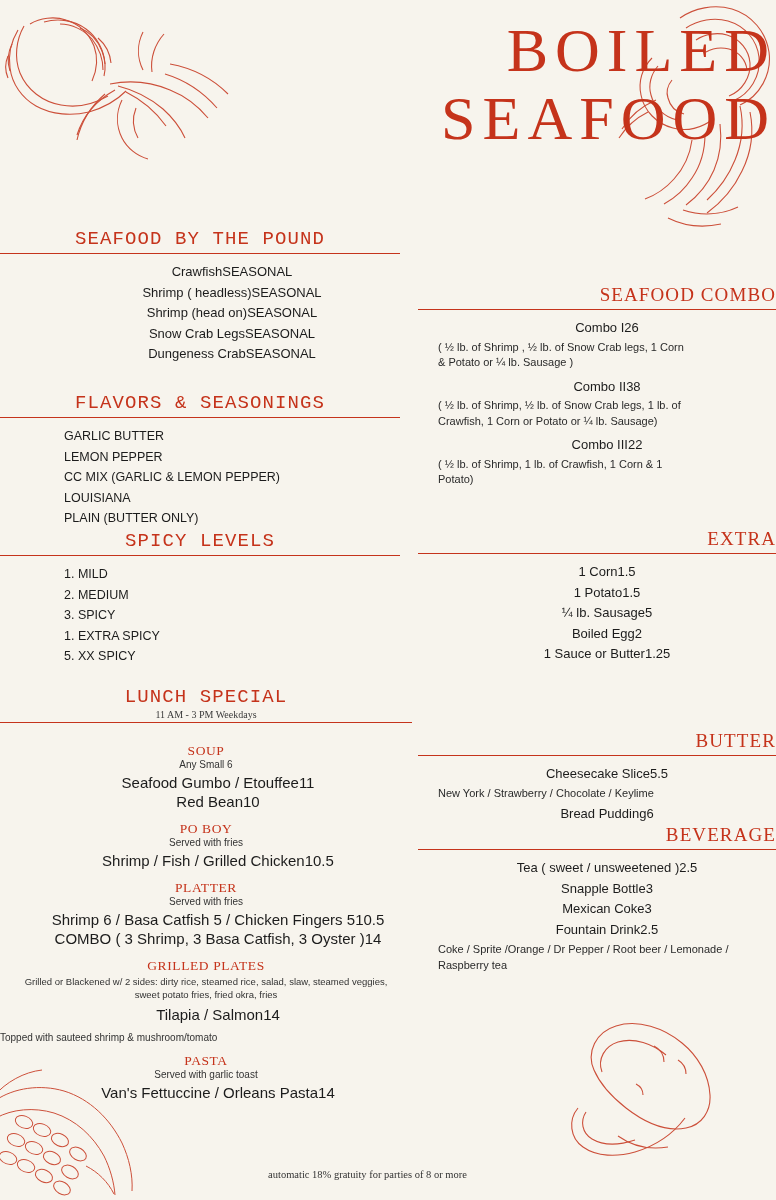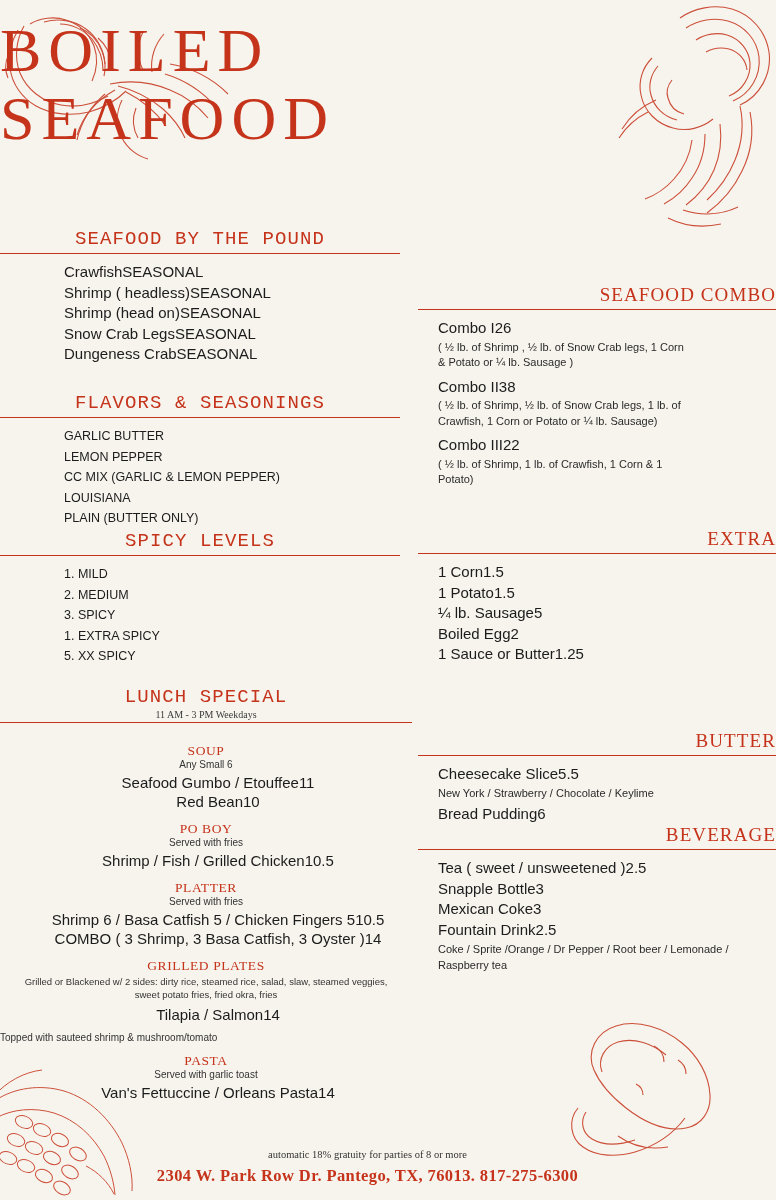--- a/index.html
+++ b/index.html
@@ -31,21 +31,21 @@
   .art-crab   { top: 0px; right: -4px; }
   .art-corn   { bottom: 0px; left: -6px; }
   .art-potato { bottom: 24px; right: 18px; }
 
   
   .title-wrap {
     position: absolute;
     top: 16px;
     left: 0;
     width: 776px;
-    text-align: left;
+    text-align: right;
   }
   .title-line {
     font-family: "Liberation Serif", serif;
     color: #c5331b;
     font-size: 62px;
     line-height: 68px;
     letter-spacing: 7px;
     font-weight: 400;
   }
 
@@ -69,23 +69,23 @@
     font-size: 10px;
     color: #3a3a3a;
     text-align: center;
     margin-top: -2px;
     margin-bottom: 6px;
   }
 
   
   .row {
     display: flex;
-    justify-content: flex-start;
+    justify-content: center;
     align-items: baseline;
-    font-size: 15px;
+    font-size: 13px;
     line-height: 20.5px;
     padding: 0 0 0 0;
   }
   .row .nm { white-space: nowrap; }
   .row .pr { white-space: nowrap; }
   .pad-l  { padding-left: 64px; }
 
   .desc {
     font-size: 11px;
     line-height: 15.5px;
@@ -446,16 +446,15 @@
       <div class="row">
         <span class="nm">Fountain Drink</span>
         <span class="pr">2.5</span>
       </div>
       <div class="desc" style="max-width:300px;margin-top:2px;">Coke / Sprite /Orange / Dr Pepper / Root beer / Lemonade / Raspberry tea</div>
     </div>
   </div>
 
   <div class="footer">
     <div class="grat">automatic 18% gratuity for parties of 8 or more</div>
-    <div class="addr">2304 W. Park Row Dr. Pantego, TX, 76013. 817-275-6300</div>
   </div>
 
 </div>
 
 </body></html>

